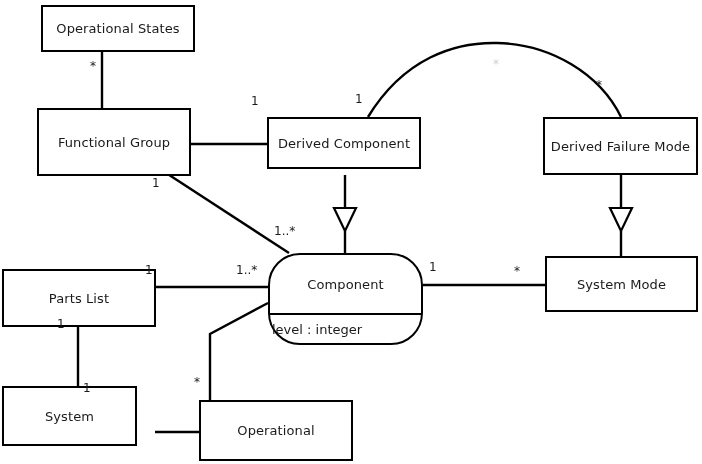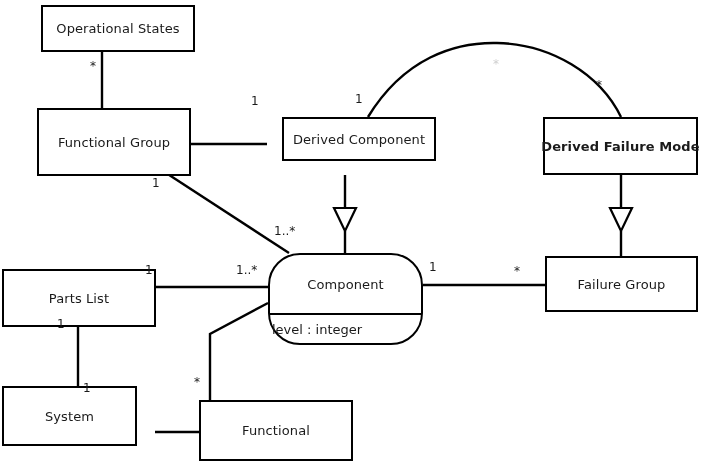--- a/index.html
+++ b/index.html
@@ -111,47 +111,47 @@
   </svg>
 
   <div class="uml-class" style="left:41px; top:5px; width:154px; height:47px;">
     <div class="class-name-compartment">Operational States</div>
   </div>
 
   <div class="uml-class" style="left:37px; top:108px; width:154px; height:68px;">
     <div class="class-name-compartment">Functional Group</div>
   </div>
 
-  <div class="uml-class" style="left:282px; top:117px; width:154px; height:44px;">
+  <div class="uml-class" style="left:267px; top:117px; width:154px; height:52px;">
     <div class="class-name-compartment">Derived Component</div>
   </div>
 
-  <div class="uml-class" style="left:543px; top:117px; width:155px; height:58px;font-weight:bold;">
+  <div class="uml-class" style="left:543px; top:117px; width:155px; height:58px;">
     <div class="class-name-compartment">Derived Failure Mode</div>
   </div>
 
   <div class="uml-class" style="left:2px; top:257px; width:154px; height:58px;margin-top:12px;">
     <div class="class-name-compartment">Parts List</div>
   </div>
 
   <div class="uml-class" style="left:268px; top:253px; width:155px; height:92px;border-radius:32px;">
     <div class="class-name-compartment">Component</div>
     <div class="class-attr-compartment">level : integer</div>
   </div>
 
   <div class="uml-class" style="left:545px; top:256px; width:153px; height:56px;">
-    <div class="class-name-compartment">Failure Group</div>
+    <div class="class-name-compartment">System Mode</div>
   </div>
 
   <div class="uml-class" style="left:2px; top:386px; width:135px; height:60px;">
     <div class="class-name-compartment">System</div>
   </div>
 
   <div class="uml-class" style="left:199px; top:400px; width:154px; height:61px;">
-    <div class="class-name-compartment">Functional</div>
+    <div class="class-name-compartment">Operational</div>
   </div>
 
   <span class="multiplicity" style="left:90px; top:60px;">*</span>
 
   <span class="multiplicity" style="left:251px; top:95px;">1</span>
 
   <span class="multiplicity" style="left:152px; top:177px;">1</span>
 
   <span class="multiplicity" style="left:274px; top:225px;">1..*</span>
 

